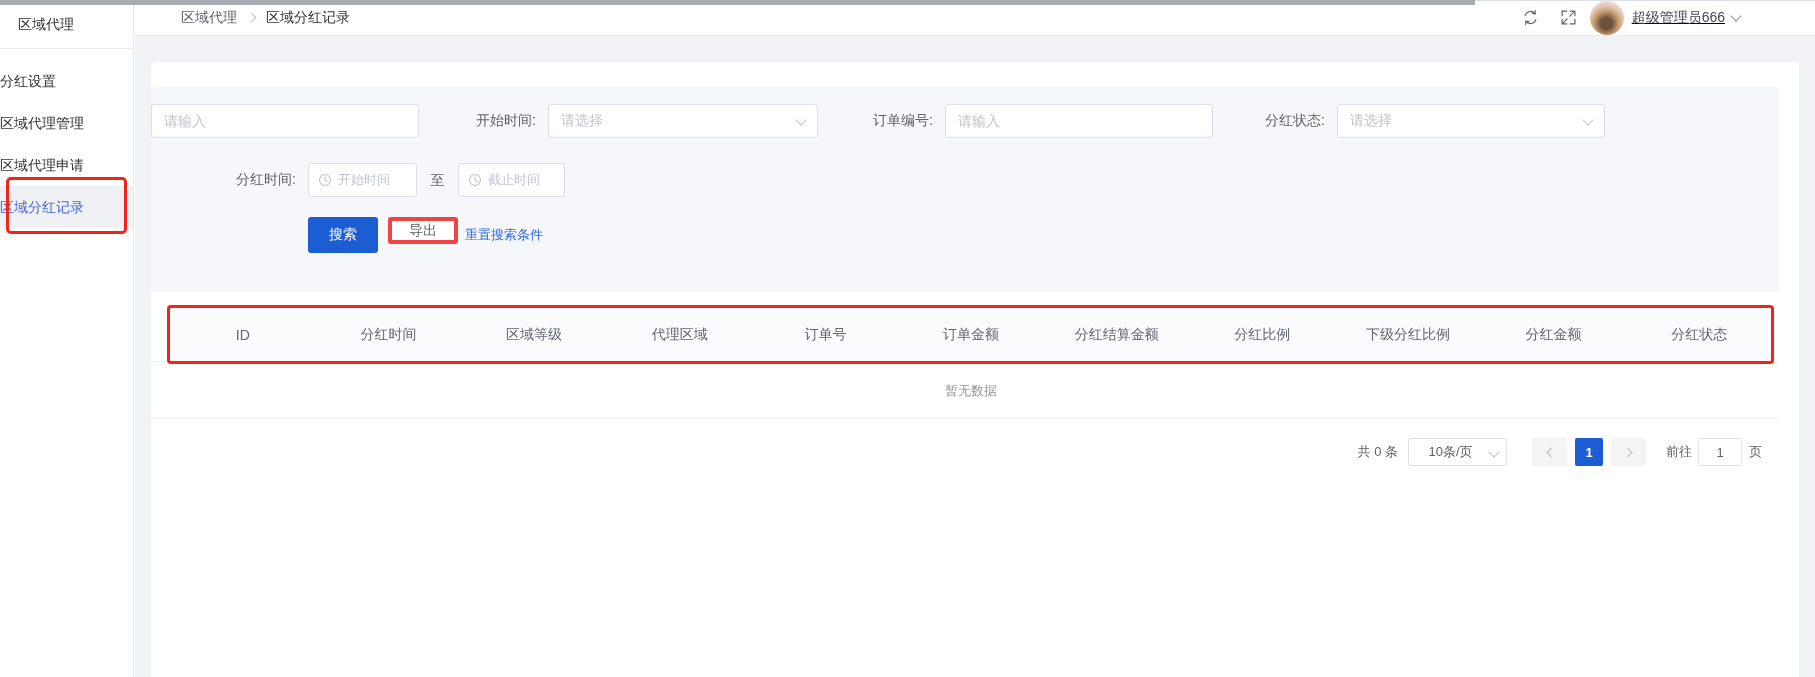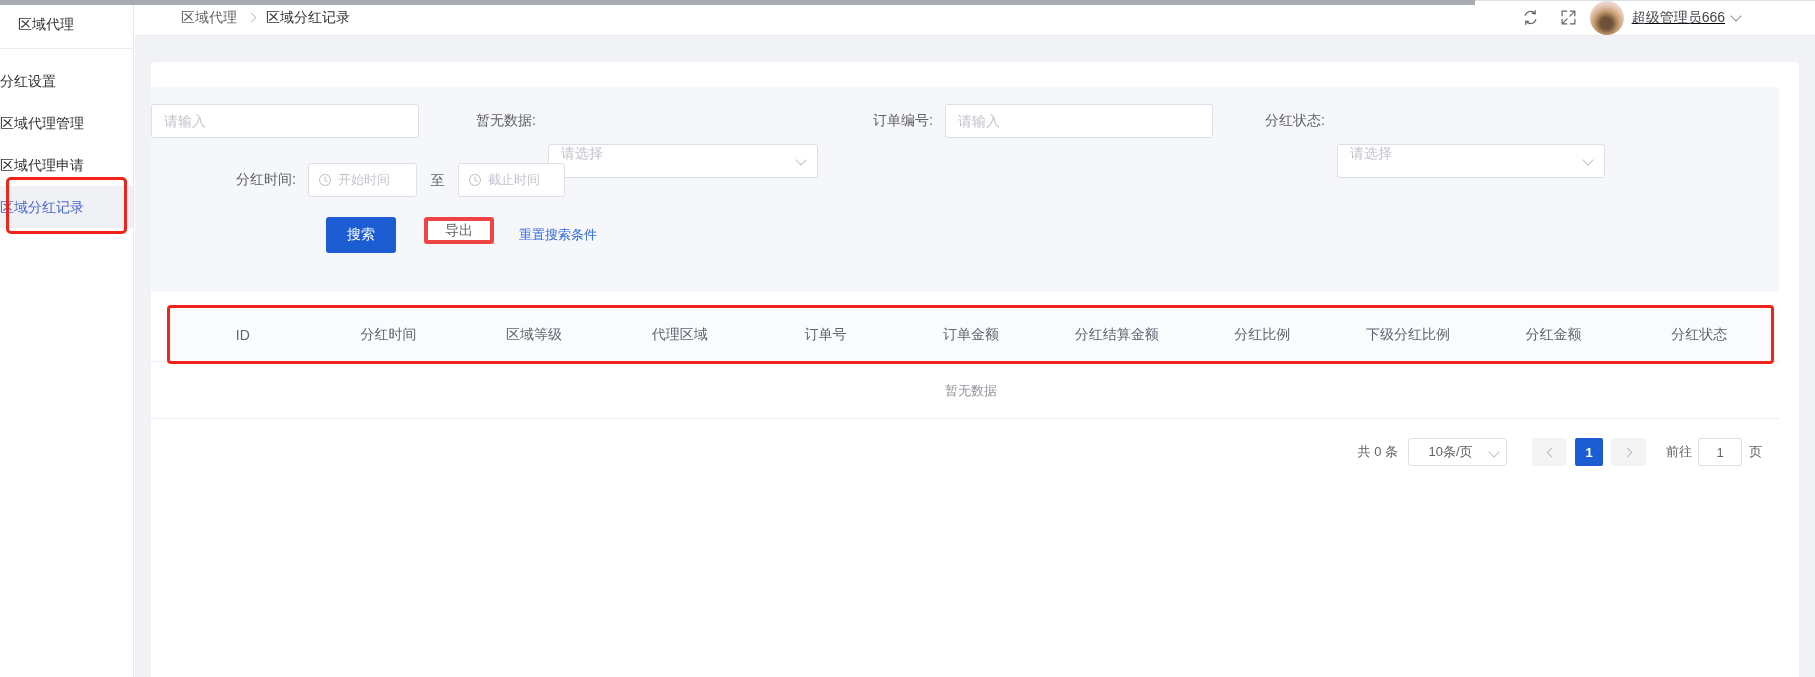--- a/index.html
+++ b/index.html
@@ -37,28 +37,28 @@
   .username { font-size:14px; color:#44474d; cursor:pointer; white-space:nowrap; }
   .caret-down { width:8px; height:8px; border-right:1.3px solid #909399; border-bottom:1.3px solid #909399; transform:rotate(45deg); margin:-4px 0 0 7px; }
 
   
   .page { position:absolute; left:135px; top:36px; right:0; bottom:0; background:#f0f2f5; }
   .card { position:absolute; left:16px; top:26px; width:1648px; bottom:0; background:#fff; border-radius:4px 4px 0 0; }
 
   
   .filter-panel { position:absolute; left:0; top:25px; width:1628px; height:205px; background:#f6f7fa; border-radius:4px; }
   .f-row { position:absolute; left:0; width:100%; height:34px; display:flex; align-items:stretch; }
-  .row1 { top:17px; } .row2 { top:76px; } .row3 { top:130px; height:36px;gap:18px; }
+  .row1 { top:17px; } .row2 { top:76px; } .row3 { top:130px; height:36px; }
   .f-label { font-size:14px; color:#606266; display:flex; align-items:center; justify-content:flex-end; padding-right:12px; white-space:nowrap; }
   .w-l1 { width:157px; } .w-l2 { width:129px; } .w-l3 { width:127px; } .w-l4 { width:124px; }
-  .ctrl { height:34px; background:#fff; border:1px solid #dcdfe6; border-radius:3px; display:flex; position:relative; }
+  .ctrl { height:34px; background:#fff; border:1px solid #dcdfe6; border-radius:3px; display:flex; align-items:center; position:relative; }
   .ctrl input { border:none; outline:none; width:100%; height:100%; padding:0 12px; font-size:14px; color:#606266; background:transparent; font-family:inherit; }
   .ctrl input::placeholder { color:#c0c4cc; }
   .input1 { width:268px; } .input2 { width:268px; }
-  .select { padding:0 28px 0 12px; cursor:pointer;margin-top:40px; }
+  .select { padding:0 28px 0 12px; cursor:pointer; }
   .sel1 { width:270px; } .sel2 { width:268px; }
   .placeholder-text { font-size:14px; color:#c0c4cc; }
   .chev-down { width:8px; height:8px; border-right:1.2px solid #c0c4cc; border-bottom:1.2px solid #c0c4cc; transform:rotate(45deg); position:absolute; right:12px; top:11px; }
   .date { display:flex; align-items:center; gap:6px; padding:0 9px; cursor:pointer; }
   .date1 { width:109px; } .date2 { width:107px; }
   .date .placeholder-text { font-size:13px; white-space:nowrap; }
   .to-label { width:41px; text-align:center; font-size:14px; color:#606266; line-height:34px; }
   .btn { font-size:14px; border-radius:3px; cursor:pointer; font-family:inherit; }
   .btn-search { width:70px; height:36px; background:#1d5dd3; color:#fff; border:none; }
   .btn-export { width:70px; height:27px; background:#fff; border:4px solid #ef4444; color:#606266; margin-left:10px; }
@@ -138,21 +138,21 @@
 
   <main class="page">
     <div class="card">
 
       <div class="filter-panel">
 
         <div class="f-row row1">
           <div class="ctrl input1">
             <input placeholder="请输入" style="">
           </div>
-          <div class="f-label w-l2">暂无数据:</div>
+          <div class="f-label w-l2">开始时间:</div>
           <div class="ctrl select sel1">
             <span class="placeholder-text">请选择</span>
             <span class="chev-down"></span>
           </div>
           <div class="f-label w-l3">订单编号:</div>
           <div class="ctrl input2">
             <input placeholder="请输入" style="">
           </div>
           <div class="f-label w-l4">分红状态:</div>
           <div class="ctrl select sel2">

